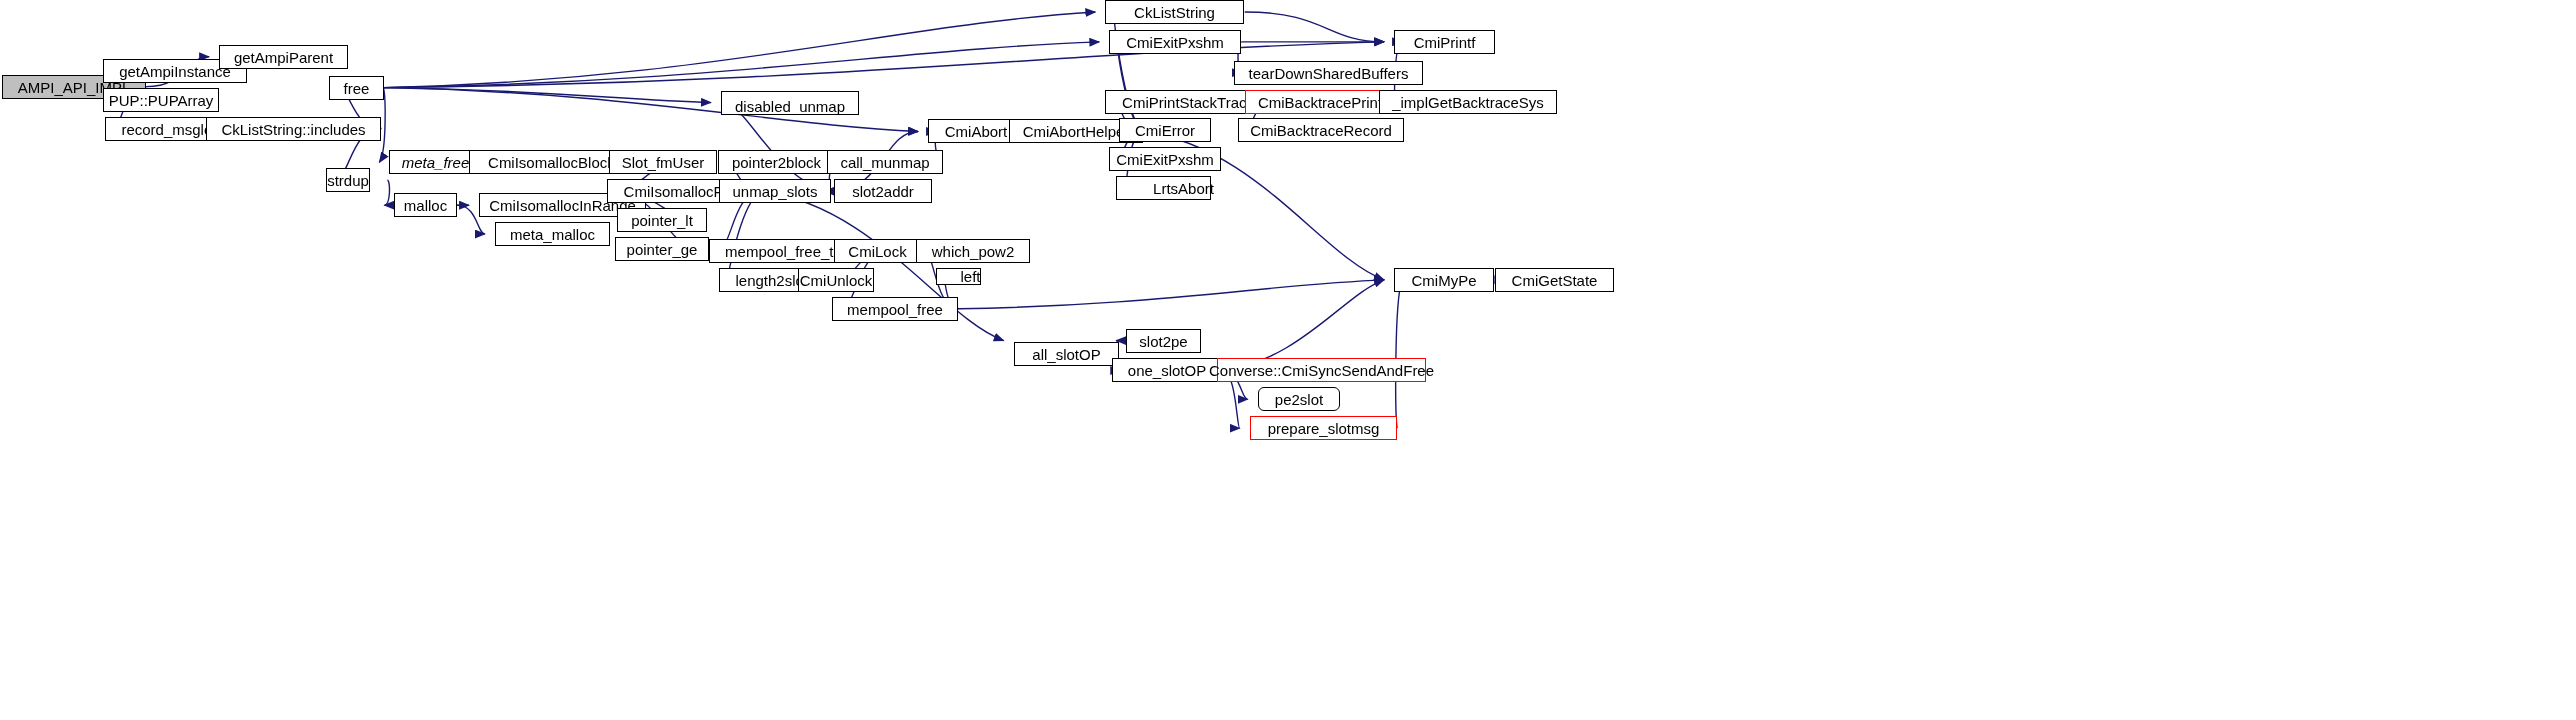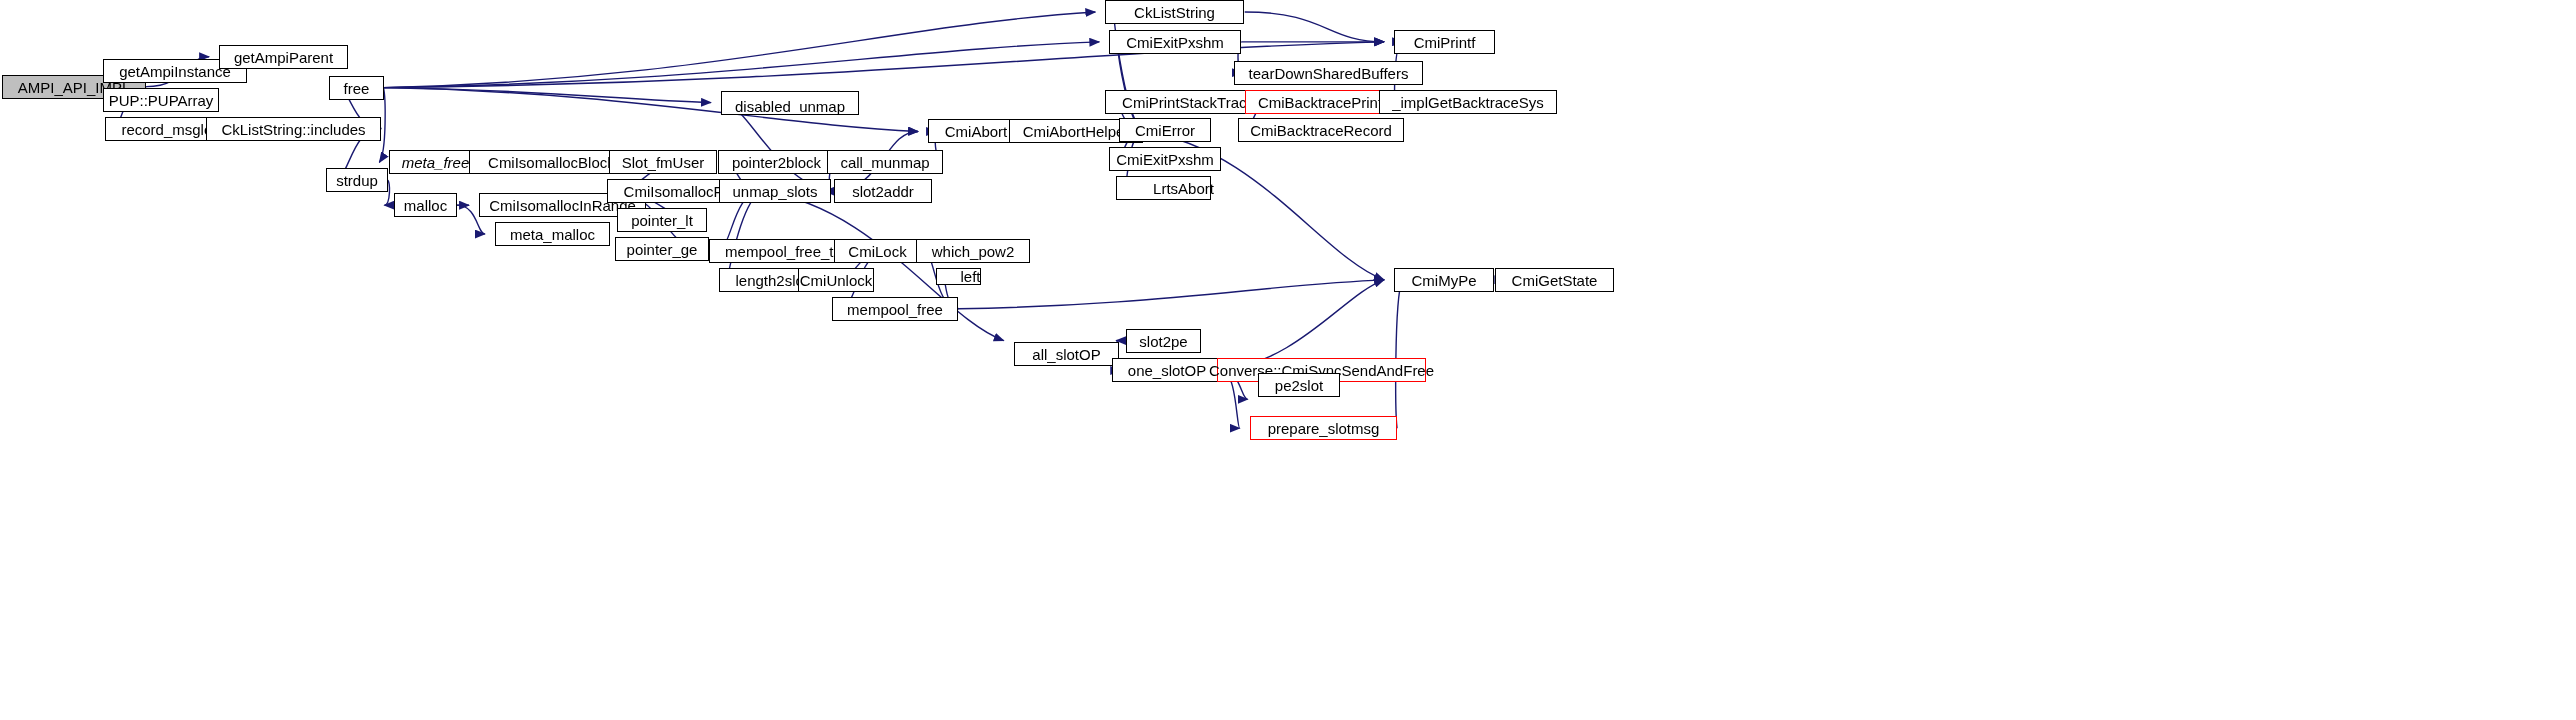--- a/index.html
+++ b/index.html
@@ -114,21 +114,21 @@
       </div>
       <div class="node" style="left: 219px; top: 45px; width: 129px; height: 24px;">
         <span class="lbl">getAmpiParent</span>
       </div>
       <div class="node" style="left: 206px; top: 117px; width: 175px; height: 24px;">
         <span class="lbl">CkListString::includes</span>
       </div>
       <div class="node" style="left: 329px; top: 76px; width: 55px; height: 24px;">
         <span class="lbl">free</span>
       </div>
-      <div class="node" style="left: 326px; top: 168px; width: 62px; height: 24px;">
+      <div class="node" style="left: 326px; top: 168px; width: 44px; height: 24px;">
         <span class="lbl">strdup</span>
       </div>
       <div class="node" style="left: 389px; top: 150px; width: 93px; height: 24px; font-style: italic;">
         <span class="lbl">meta_free</span>
       </div>
       <div class="node" style="left: 394px; top: 193px; width: 63px; height: 24px;">
         <span class="lbl">malloc</span>
       </div>
       <div class="node" style="left: 469px; top: 150px; width: 219px; height: 24px;">
         <span class="lbl">CmiIsomallocBlockListFree</span>
@@ -237,21 +237,21 @@
       </div>
       <div class="node" style="left: 1126px; top: 329px; width: 75px; height: 24px;">
         <span class="lbl">slot2pe</span>
       </div>
       <div class="node" style="left: 1112px; top: 358px; width: 110px; height: 24px;">
         <span class="lbl">one_slotOP</span>
       </div>
       <div class="node hl" style="left: 1217px; top: 358px; width: 209px; height: 24px;">
         <span class="lbl">Converse::CmiSyncSendAndFree</span>
       </div>
-      <div class="node" style="left: 1258px; top: 373px; width: 82px; height: 24px;">
+      <div class="node" style="left: 1258px; top: 387px; width: 82px; height: 24px; border-radius: 6px;">
         <span class="lbl">pe2slot</span>
       </div>
       <div class="node hl" style="left: 1250px; top: 416px; width: 147px; height: 24px;">
         <span class="lbl">prepare_slotmsg</span>
       </div>
     </div>
 </div>
 
 
 </body></html>

